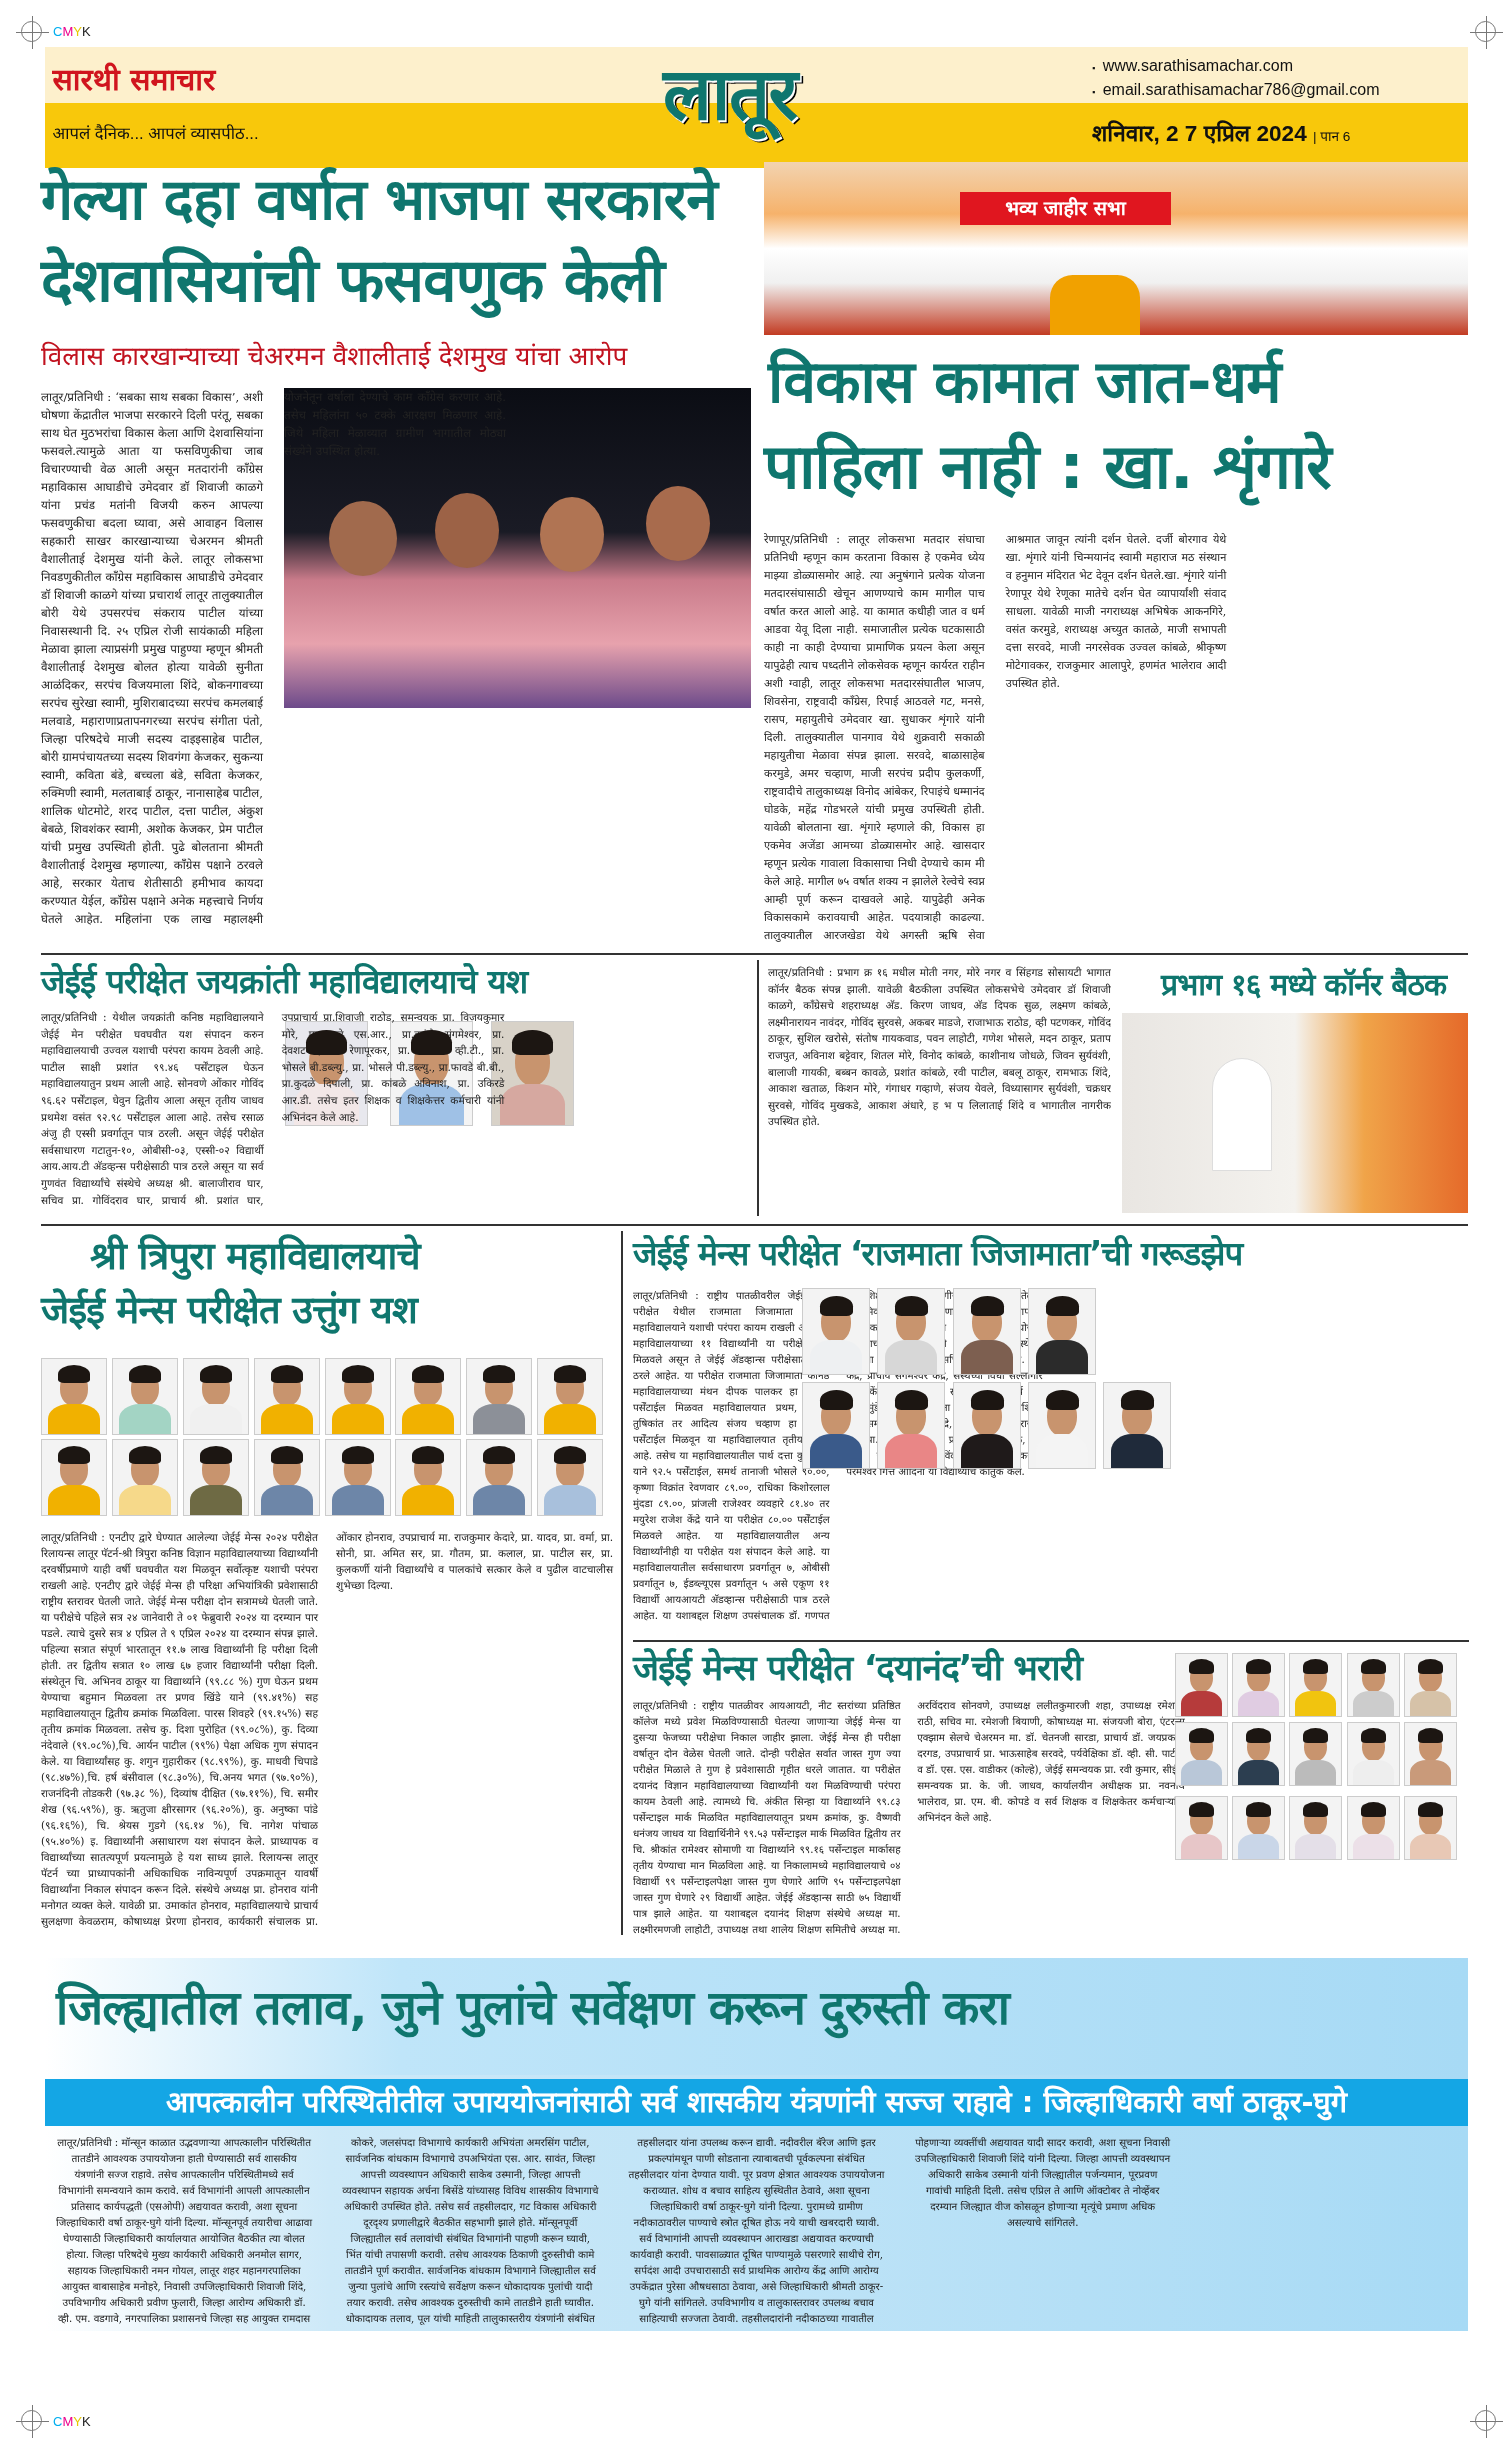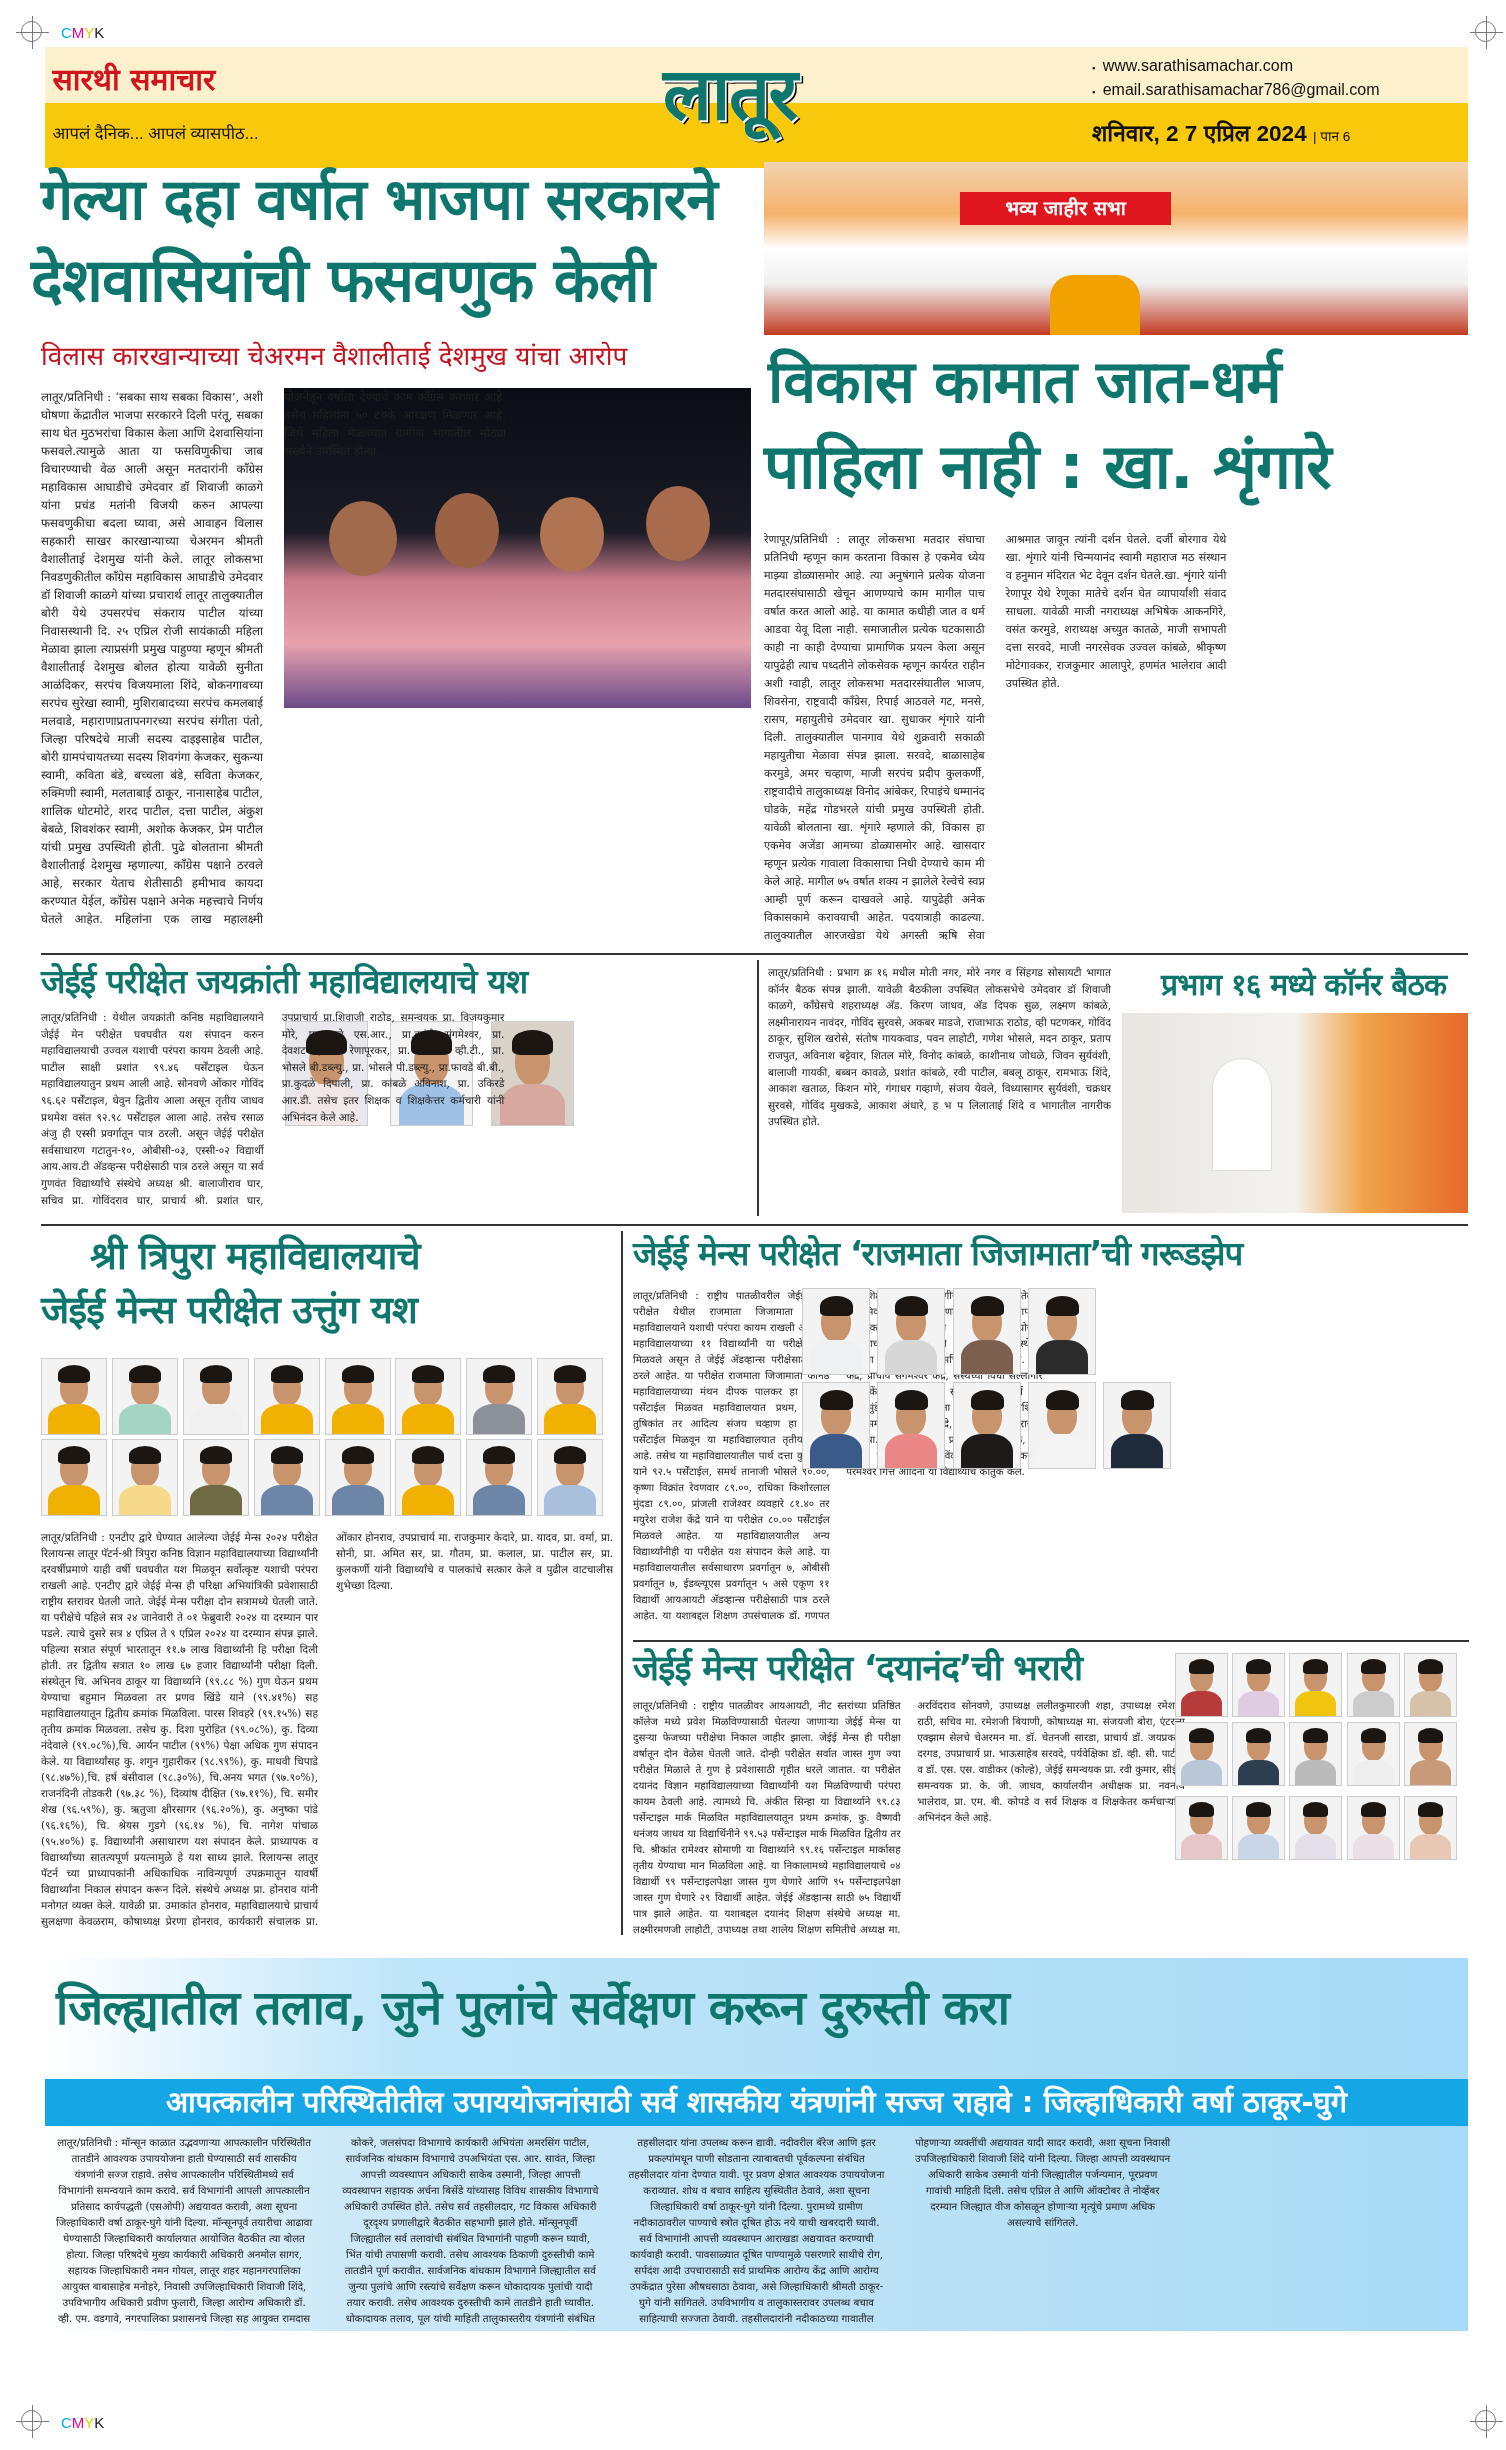--- a/index.html
+++ b/index.html
@@ -1,17 +1,17 @@
 <!DOCTYPE html>
 <html style="font-size:12px"><head>
 <meta charset="utf-8">
 <style>
   * { box-sizing: border-box; margin: 0; padding: 0; }
   body { width: 1506px; height: 2450px; background: #fff; font-family: "DejaVu Sans", sans-serif; color: #111; position: relative; overflow: hidden; }
-  .reg { position: absolute; font-family: "Liberation Sans", sans-serif; font-size: 15px; margin-left: 8px; }
+  .reg { position: absolute; font-family: "Liberation Sans", sans-serif; font-size: 13px; }
   .reg .c { color: #00aeef; } .reg .m { color: #ec008c; } .reg .y { color: #e6c800; } .reg .k { color: #222; }
   .cross { position: absolute; width: 21px; height: 21px; border-radius: 50%; border: 1.1px solid #777; }
   .cross:before, .cross:after { content: ""; position: absolute; background: #777; }
   .cross:before { left: 9.8px; top: -6px; width: 1.1px; height: 33px; }
   .cross:after { top: 9.8px; left: -6px; height: 1.1px; width: 33px; }
 
   .masthead { position: absolute; left: 45px; top: 47px; width: 1423px; height: 113px; }
   .mh-top { height: 56px; background: #fdf0cc; position: relative; }
   .mh-bot { height: 65px; background: #f8c80b; position: relative; }
   .brand { position: absolute; left: 7.5px; top: 10.5px; font-family: "DejaVu Serif", serif; font-weight: bold; font-size: 30px; color: #d0151e; }
@@ -63,21 +63,21 @@
     <div class="tagline">आपलं दैनिक... आपलं व्यासपीठ...</div>
     <div class="dateline">
       <span>शनिवार, 2 7 एप्रिल 2024</span>
       <small>| पान 6</small>
     </div>
   </div>
   <div class="city">लातूर</div>
 </div>
 
 <div class="h1" style="left:41px;top:167px;font-size:57px;">गेल्या दहा वर्षात भाजपा सरकारने</div>
-<div class="h1" style="left:31px;top:246px;font-size:60px;">देशवासियांची फसवणुक केली</div>
+<div class="h1" style="left:41px;top:246px;font-size:60px;">देशवासियांची फसवणुक केली</div>
 <div class="sub-red" style="left:41px;top:337px;">विलास कारखान्याच्या चेअरमन वैशालीताई देशमुख यांचा आरोप</div>
 <div class="photo" style="left:284px;top:388px;width:467px;height:320px;background:linear-gradient(180deg,#0b0d14 0%,#1a1b25 45%,#c97b8a 60%,#e7a2ad 80%,#6c4a8a 100%);">
   <div style="position:absolute;left:45px;top:113px;width:68px;height:75px;border-radius:50%;background:#a16a4d;"></div>
   <div style="position:absolute;left:151px;top:105px;width:64px;height:75px;border-radius:50%;background:#9c6246;"></div>
   <div style="position:absolute;left:256px;top:109px;width:64px;height:75px;border-radius:50%;background:#b07453;"></div>
   <div style="position:absolute;left:362px;top:98px;width:64px;height:75px;border-radius:50%;background:#a86b4d;"></div>
 </div>
 <div class="body cols3" style="left:41px;top:388px;width:708px;height:557px;column-fill:auto;">लातूर/प्रतिनिधी : ‘सबका साथ सबका विकास’, अशी घोषणा केंद्रातील भाजपा सरकारने दिली परंतू, सबका साथ घेत मुठभरांचा विकास केला आणि देशवासियांना फसवले.त्यामुळे आता या फसविणुकीचा जाब विचारण्याची वेळ आली असून मतदारांनी काँग्रेस महाविकास आघाडीचे उमेदवार डॉ शिवाजी काळगे यांना प्रचंड मतांनी विजयी करुन आपल्या फसवणुकीचा बदला घ्यावा, असे आवाहन विलास सहकारी साखर कारखान्याच्या चेअरमन श्रीमती वैशालीताई देशमुख यांनी केले. लातूर लोकसभा निवडणुकीतील काँग्रेस महाविकास आघाडीचे उमेदवार डॉ शिवाजी काळगे यांच्या प्रचारार्थ लातूर तालुक्यातील बोरी येथे उपसरपंच संकराय पाटील यांच्या निवासस्थानी दि. २५ एप्रिल रोजी सायंकाळी महिला मेळावा झाला त्याप्रसंगी प्रमुख पाहुण्या म्हणून श्रीमती वैशालीताई देशमुख बोलत होत्या यावेळी सुनीता आळंदिकर, सरपंच विजयमाला शिंदे, बोकनगावच्या सरपंच सुरेखा स्वामी, मुशिराबादच्या सरपंच कमलबाई मलवाडे, महाराणाप्रतापनगरच्या सरपंच संगीता पंतो, जिल्हा परिषदेचे माजी सदस्य दाइइसाहेब पाटील, बोरी ग्रामपंचायतच्या सदस्य शिवगंगा केजकर, सुकन्या स्वामी, कविता बंडे, बच्चला बंडे, सविता केजकर, रुक्मिणी स्वामी, मलताबाई ठाकूर, नानासाहेब पाटील, शालिक धोटमोटे, शरद पाटील, दत्ता पाटील, अंकुश बेबळे, शिवशंकर स्वामी, अशोक केजकर, प्रेम पाटील यांची प्रमुख उपस्थिती होती. पुढे बोलताना श्रीमती वैशालीताई देशमुख म्हणाल्या, काँग्रेस पक्षाने ठरवले आहे, सरकार येताच शेतीसाठी हमीभाव कायदा करण्यात येईल, काँग्रेस पक्षाने अनेक महत्त्वाचे निर्णय घेतले आहेत. महिलांना एक लाख महालक्ष्मी योजनेतून वर्षाला देण्याचे काम काँग्रेस करणार आहे. तसेच महिलांना ५० टक्के आरक्षण मिळणार आहे. जिथे महिला मेळाव्यात ग्रामीण भागातील मोठ्या संख्येने उपस्थित होत्या.</div>
 
 <div class="photo" style="left:764px;top:162px;width:704px;height:173px;background:linear-gradient(180deg,#f2d3b0 0%,#f6b26b 30%,#ffffff 50%,#f0f0f0 70%,#c23b22 100%);">

